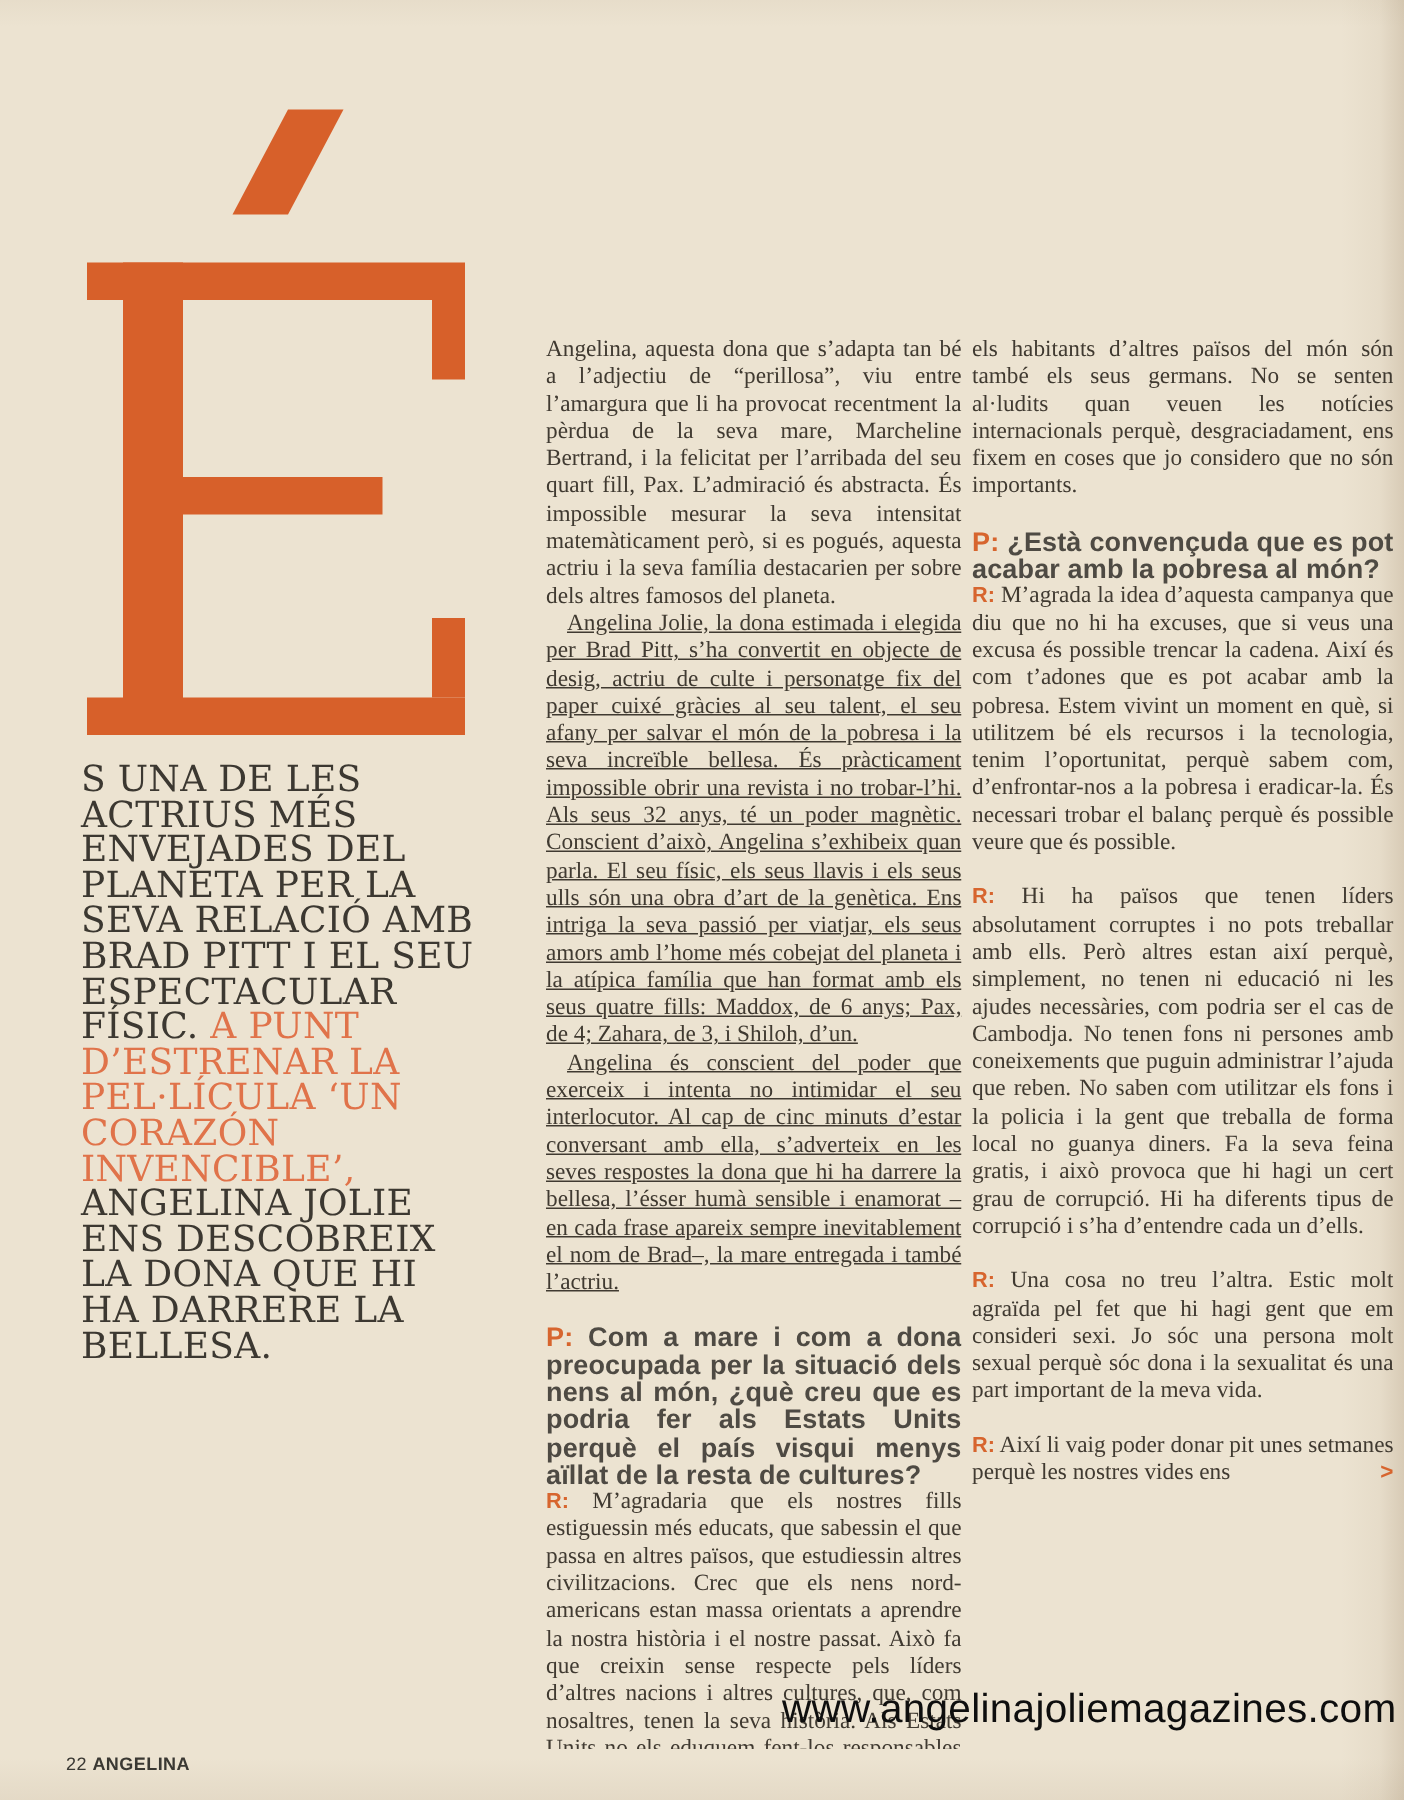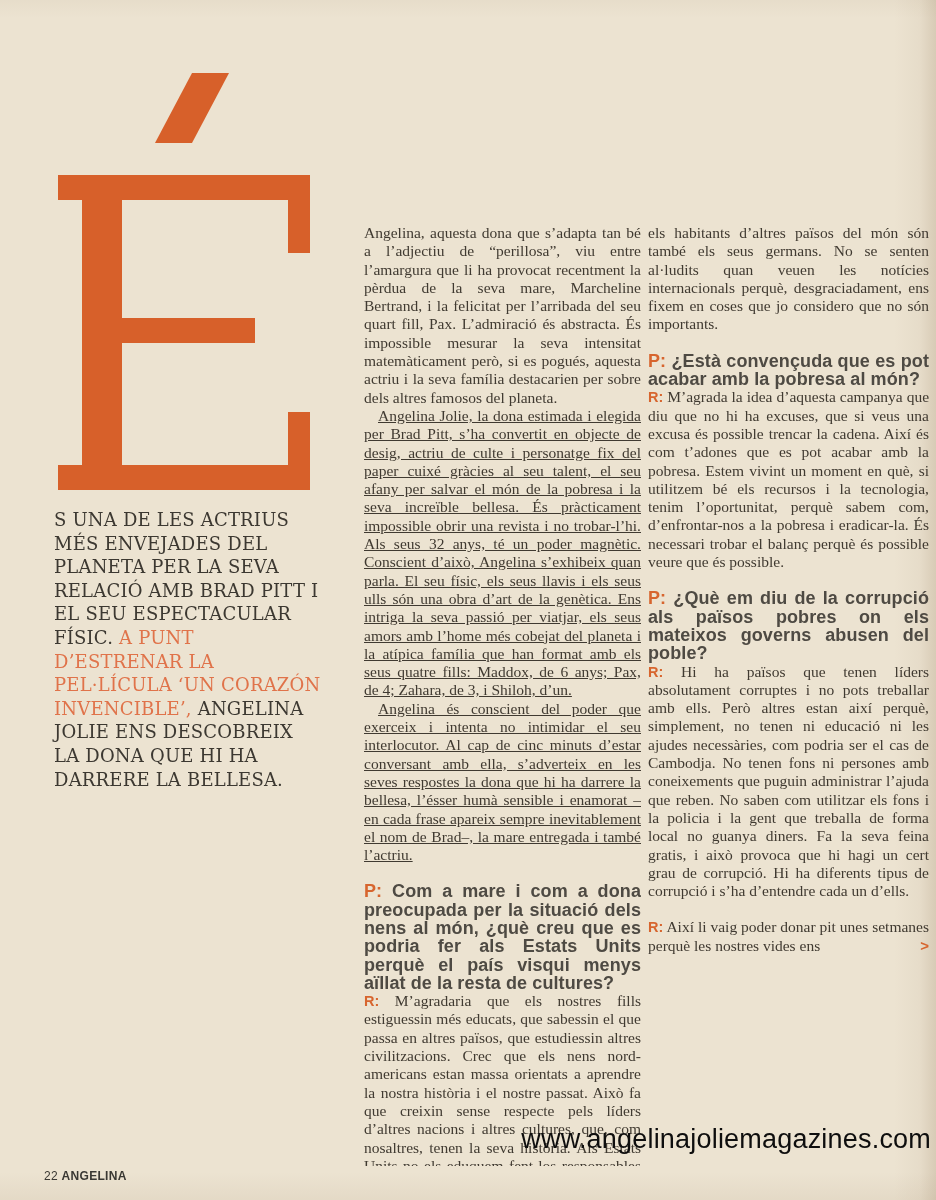--- a/index.html
+++ b/index.html
@@ -13,21 +13,21 @@
       linear-gradient(180deg, rgba(134,106,72,0.05) 0px, rgba(134,106,72,0) 18px),
       #ece3d1;
     overflow:hidden;
     font-family:"Liberation Serif", serif;
   }
   .dropcap{position:absolute;left:44px;top:60px;width:270px;height:435px;}
   .visually-hidden{position:absolute;width:1px;height:1px;overflow:hidden;clip:rect(0 0 0 0);white-space:nowrap;}
   .intro{
     position:absolute;left:54px;top:508px;width:268px;
     font-family:"DejaVu Serif", serif;
-    font-size:18px;line-height:23.6px;letter-spacing:0.2px;
+    font-size:24px;line-height:23.6px;letter-spacing:0.2px;
     color:#3c3831;text-align:left;
   }
   .intro .hl{color:#e0734a;}
   .col{
     position:absolute;top:224px;height:942px;overflow:hidden;
     font-size:15.5px;line-height:18.3px;color:#403a31;
     text-align:justify;
     margin-left:28px;
   }
   .col-mid{left:336px;width:277px;}
@@ -99,25 +99,25 @@
 
   <div class="col col-right">
     <p>els habitants d’altres països del món són també els seus germans. No se senten al·ludits quan veuen les notícies internacionals perquè, desgraciadament, ens fixem en coses que jo considero que no són importants.</p>
 
     <div class="qa">
       <p class="question"><span class="qprefix">P:</span> <span>¿Està convençuda que es pot acabar amb la pobresa al món?</span></p>
       <p class="answer"><span class="aprefix">R:</span> <span>M’agrada la idea d’aquesta campanya que diu que no hi ha excuses, que si veus una excusa és possible trencar la cadena. Així és com t’adones que es pot acabar amb la pobresa. Estem vivint un moment en què, si utilitzem bé els recursos i la tecnologia, tenim l’oportunitat, perquè sabem com, d’enfrontar-nos a la pobresa i eradicar-la. És necessari trobar el balanç perquè és possible veure que és possible.</span></p>
     </div>
 
     <div class="qa">
-      <p class="question"><span class="qprefix">P:</span> <span>¿Què em diu de la corrupció als països pobres on els mateixos governs abusen del poble?</span></p>
       <p class="answer"><span class="aprefix">R:</span> <span>Hi ha països que tenen líders absolutament corruptes i no pots treballar amb ells. Però altres estan així perquè, simplement, no tenen ni educació ni les ajudes necessàries, com podria ser el cas de Cambodja. No tenen fons ni persones amb coneixements que puguin administrar l’ajuda que reben. No saben com utilitzar els fons i la policia i la gent que treballa de forma local no guanya diners. Fa la seva feina gratis, i això provoca que hi hagi un cert grau de corrupció. Hi ha diferents tipus de corrupció i s’ha d’entendre cada un d’ells.</span></p>
     </div>
 
     <div class="qa">
+      <p class="answer"><span class="aprefix">R:</span> <span>Una cosa no treu l’altra. Estic molt agraïda pel fet que hi hagi gent que em consideri sexi. Jo sóc una persona molt sexual perquè sóc dona i la sexualitat és una part important de la meva vida.</span></p>
     </div>
 
     <div class="qa">
       <p class="answer"><span class="aprefix">R:</span> <span>Així li vaig poder donar pit unes setmanes perquè les nostres vides ens</span> <span class="cont-arrow">&gt;</span></p>
     </div>
   </div>
 
   <div class="footer-left">
     <span>22</span>
     <span class="mag">ANGELINA</span>

